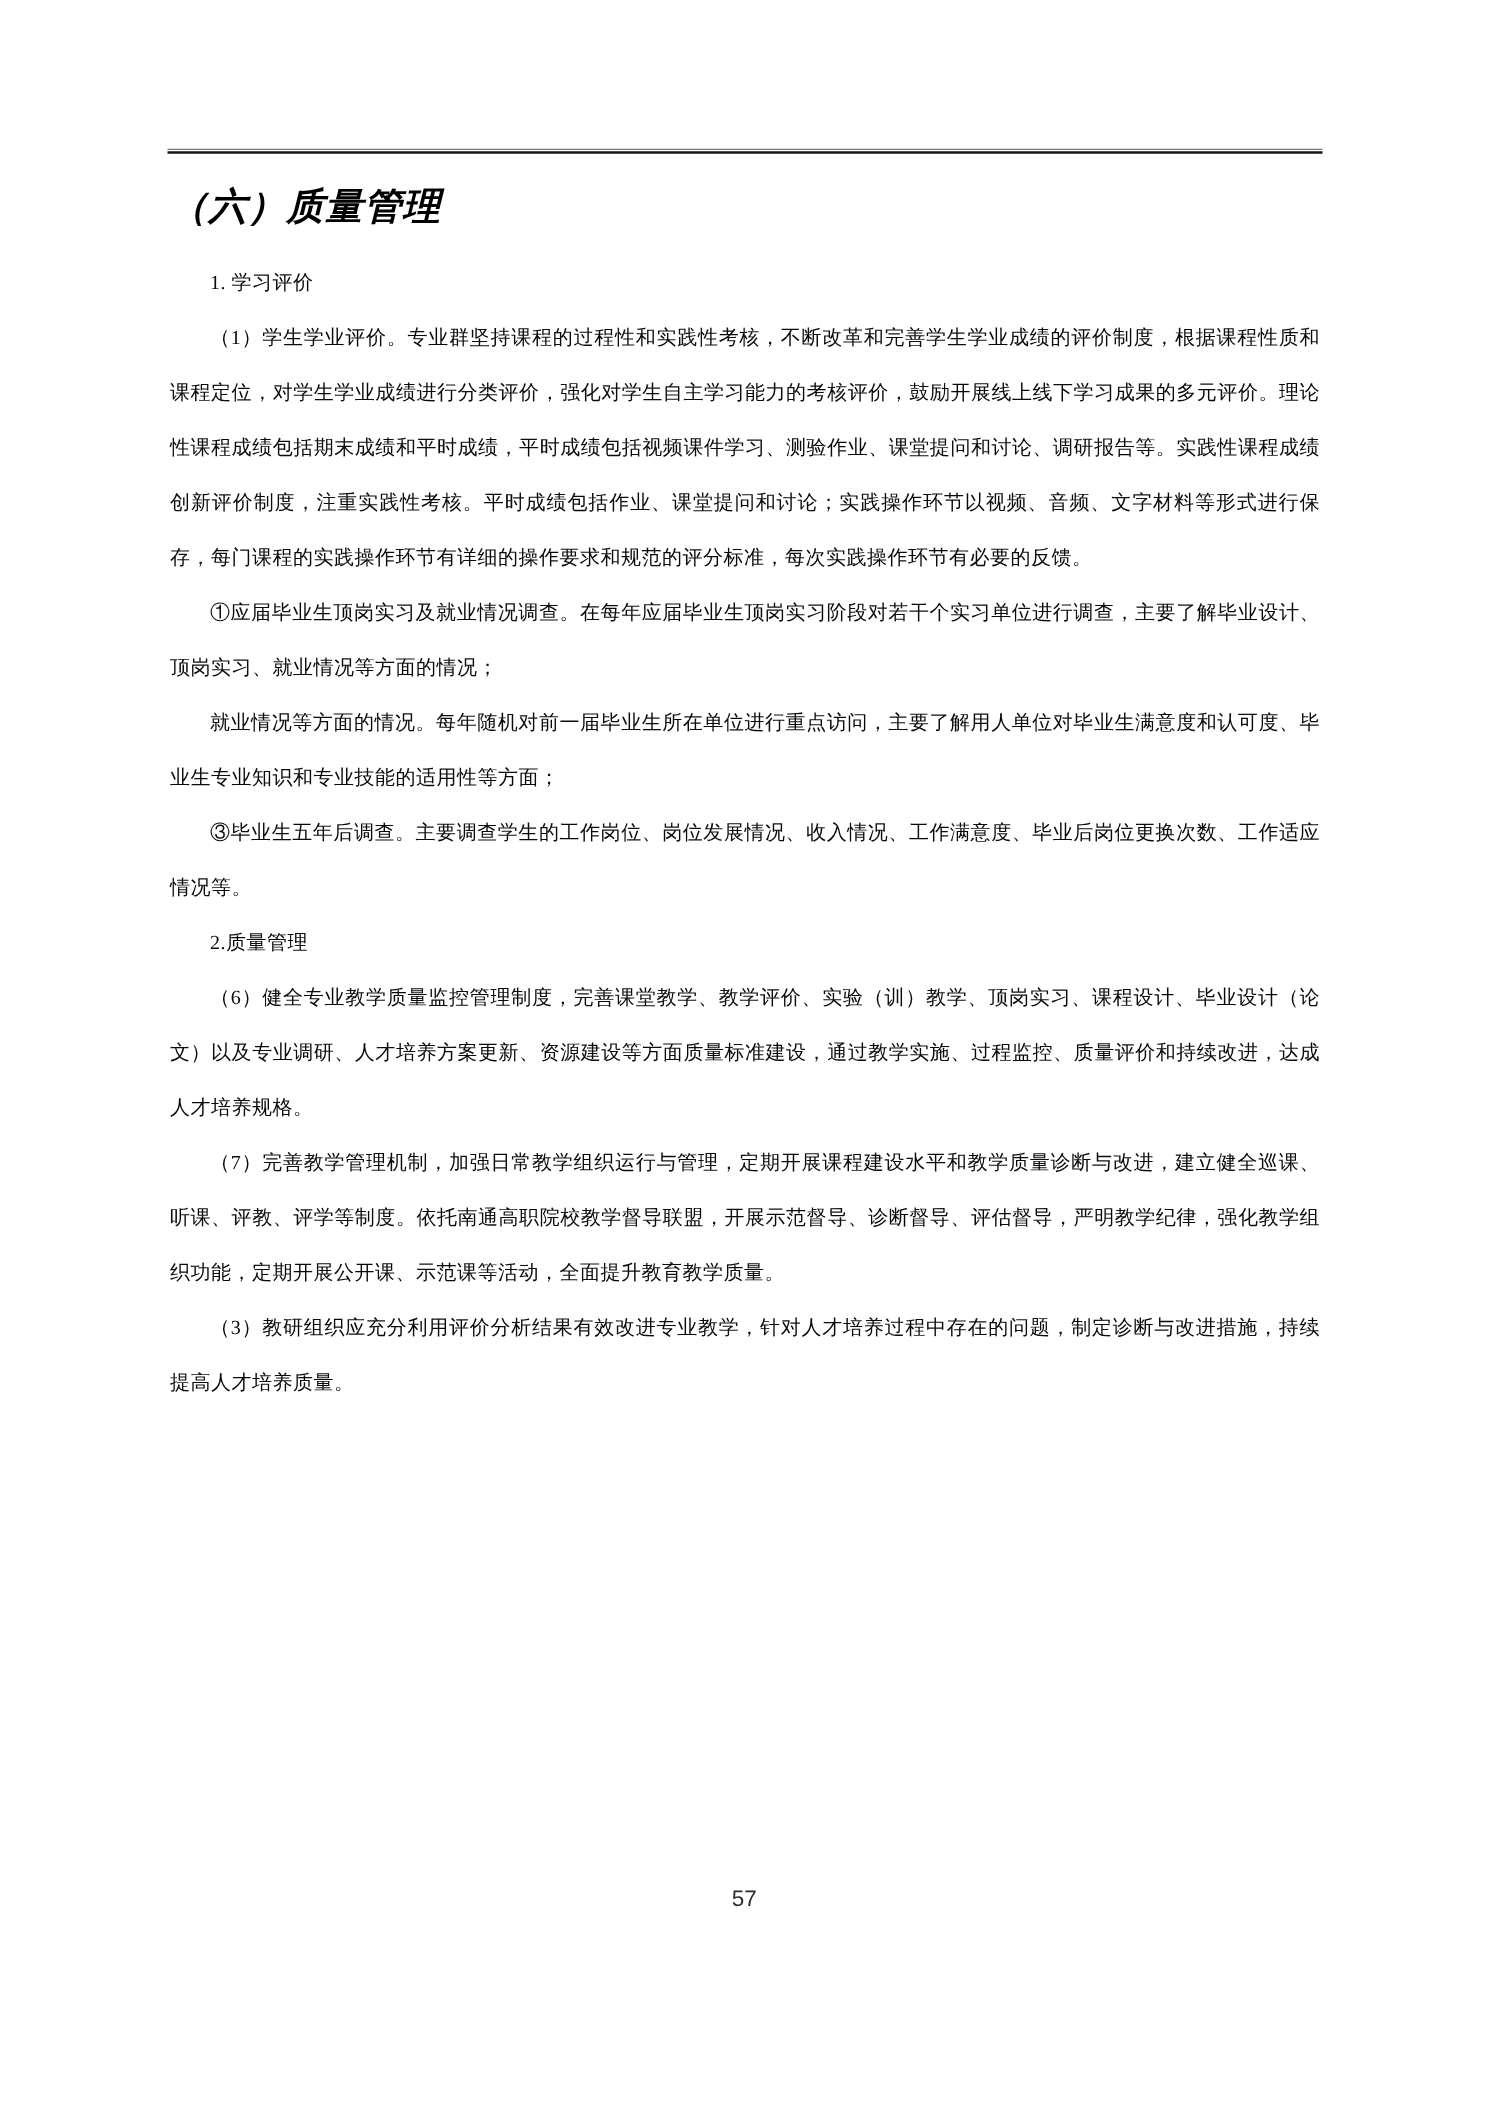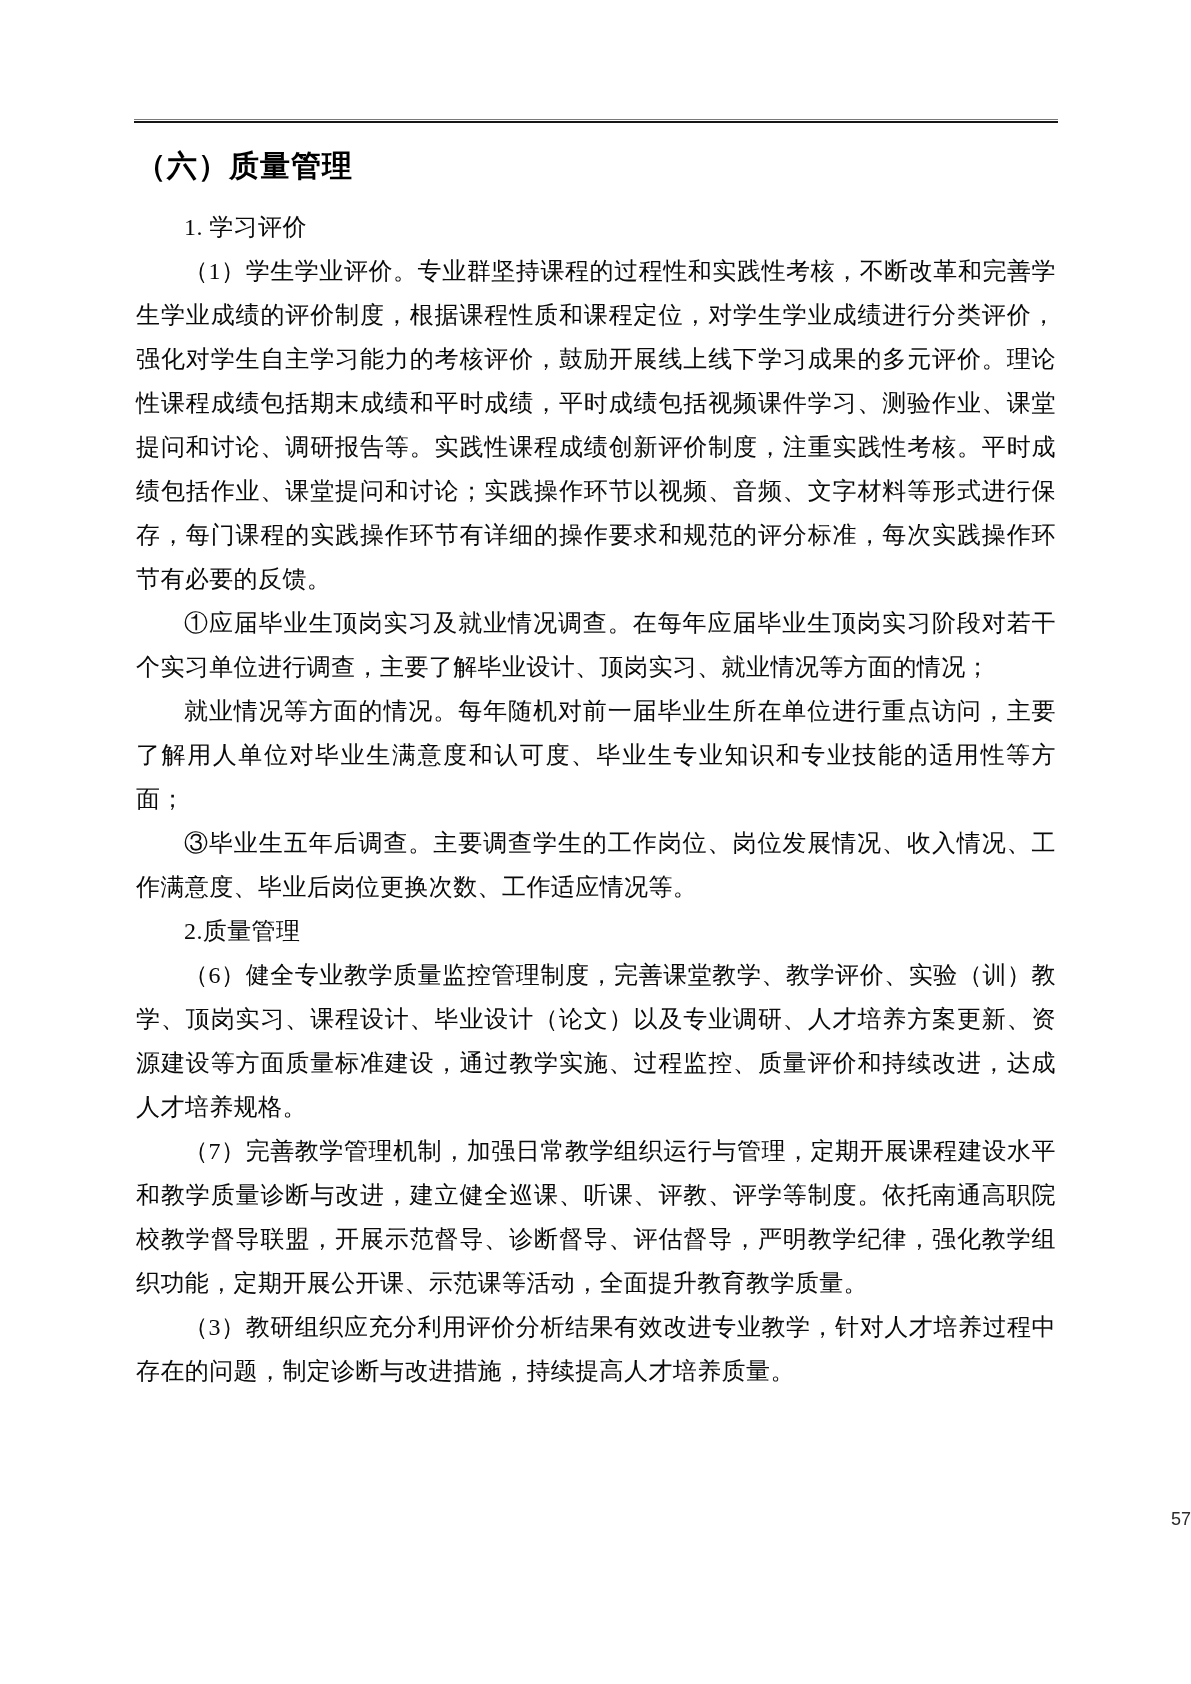--- a/index.html
+++ b/index.html
@@ -31,39 +31,40 @@
     top: 146px;
     width: 920px;
   }
   .title {
     margin: 0;
     font-size: 30px;
     line-height: 40px;
     font-weight: bold;
     color: #000;
     letter-spacing: 1px;
+    font-style: italic;
   }
   .body-text {
     margin-top: 19px;
   }
   .body-text p {
     margin: 0;
-    font-size: 24px;
+    font-size: 16px;
     line-height: 44px;
     text-align: justify;
     text-indent: 2em;
     letter-spacing: 0.4px;
     color: #0a0a0a;
   }
   .page-number {
     position: absolute;
     left: 0;
     right: 0;
     top: 1506px;
-    text-align: right;
+    text-align: center;
     font-family: "Liberation Sans", "DejaVu Sans", sans-serif;
     font-size: 18px;
     line-height: 26px;
     color: #2b2b2b;
   }
 </style>
 </head>
 <body>
 
 <div class="page">

